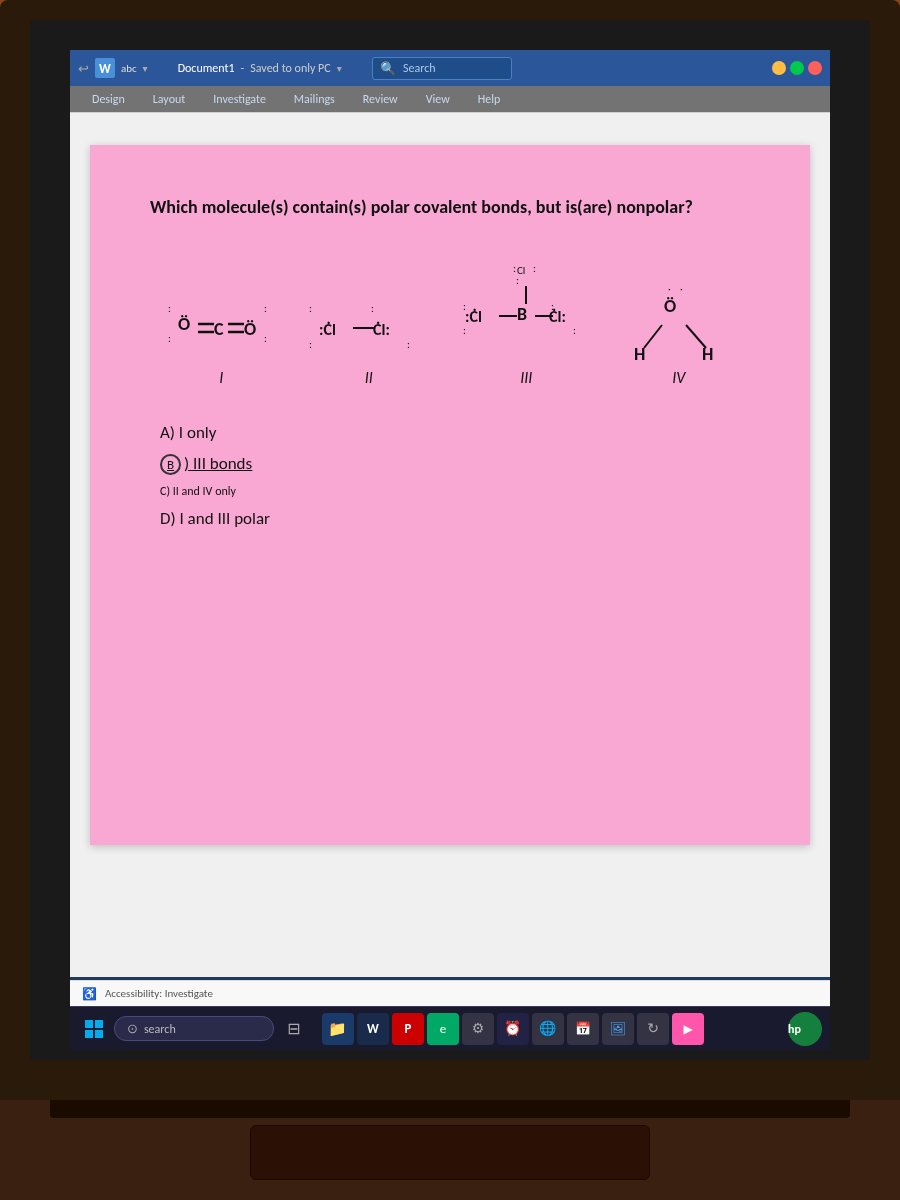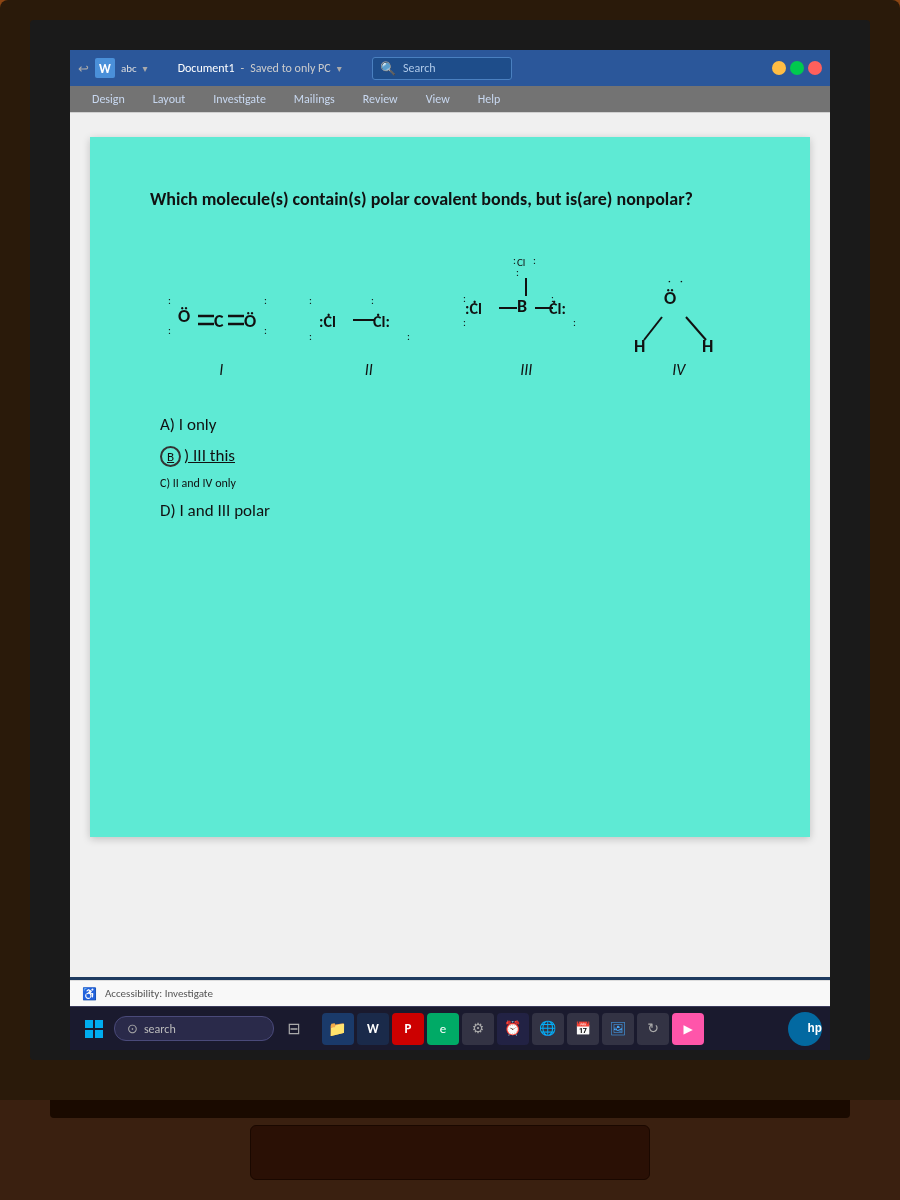--- a/index.html
+++ b/index.html
@@ -121,22 +121,22 @@
     
     .doc-area {
       background: #f0f0f0;
       flex: 1;
       overflow-y: auto;
       padding: 20px;
       height: calc(1000px - 36px - 60px - 40px);
     }
 
     .doc-page {
-      background: #5eead4;
-      margin: 4px auto;
+      background: #f9a8d4;
+      margin: 12px auto;
       padding: 50px 60px;
       min-height: 700px;
       box-shadow: 0 2px 8px rgba(0,0,0,0.2);
       max-width: 760px;
     }
 
     .question-text {
       font-size: 18px;
       font-weight: 600;
       margin-bottom: 30px;
@@ -455,21 +455,21 @@
           <div class="answers">
 
             <div class="answer-item">
               <span style="font-size:17px;color:#111;">
                 A)&nbsp;<span>I only</span>
               </span>
             </div>
 
             <div class="answer-item selected">
               <span style="font-size:17px;color:#111;text-decoration:underline;">
-                <span style="border:2px solid #333;border-radius:50%;padding:1px 5px;font-size:13px;margin-right:3px;">B</span>)&nbsp;<span>III this</span>
+                <span style="border:2px solid #333;border-radius:50%;padding:1px 5px;font-size:13px;margin-right:3px;">B</span>)&nbsp;<span>III bonds</span>
               </span>
             </div>
 
             <div class="answer-item">
               <span style="font-size:12px;color:#111;">
                 C)&nbsp;<span>II and IV only</span>
               </span>
             </div>
 
             <div class="answer-item">
@@ -539,21 +539,21 @@
           <div class="taskbar-app" style="background:#334;">
             <span style="color:#aaa;font-size:14px;">↻</span>
           </div>
           <div class="taskbar-app" style="background:#f5a;">
             <span style="color:white;font-size:12px;">▶</span>
           </div>
         </div>
 
         <div class="taskbar-right">
 
-          <div style="width:34px;height:34px;border-radius:50%;background:#0369a1;display:flex;align-items:center;justify-content:flex-end;margin-left:8px;font-family:Liberation Mono, monospace;">
+          <div style="width:34px;height:34px;border-radius:50%;background:#15803d;display:flex;align-items:center;justify-content:flex-start;margin-left:8px;">
             <span style="color:white;font-size:12px;font-weight:bold;">hp</span>
           </div>
         </div>
       </div>
 
     </div>
   </div>
 </div>
 
 <div class="laptop-base">

